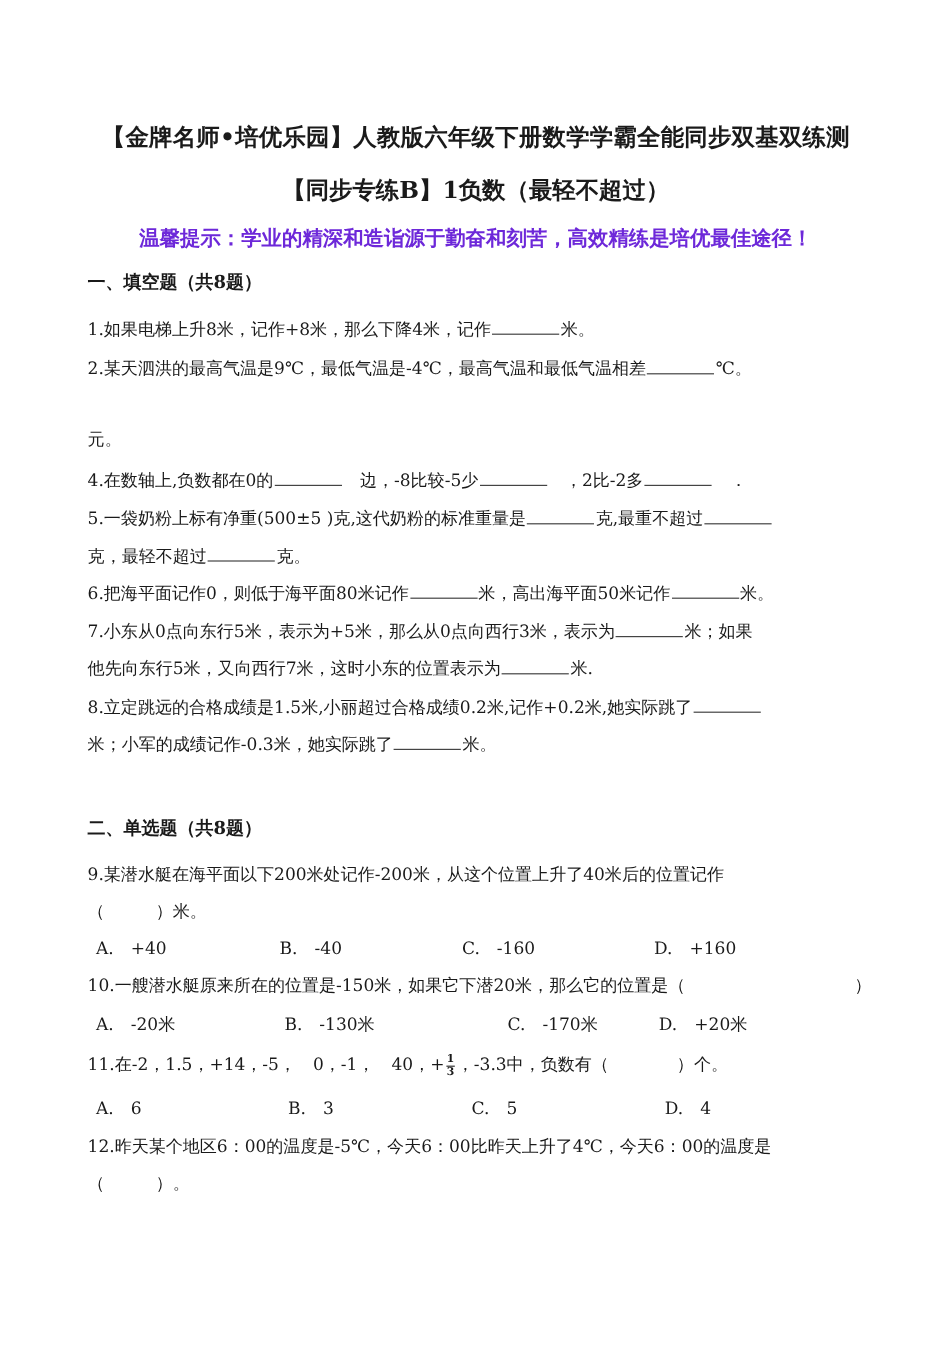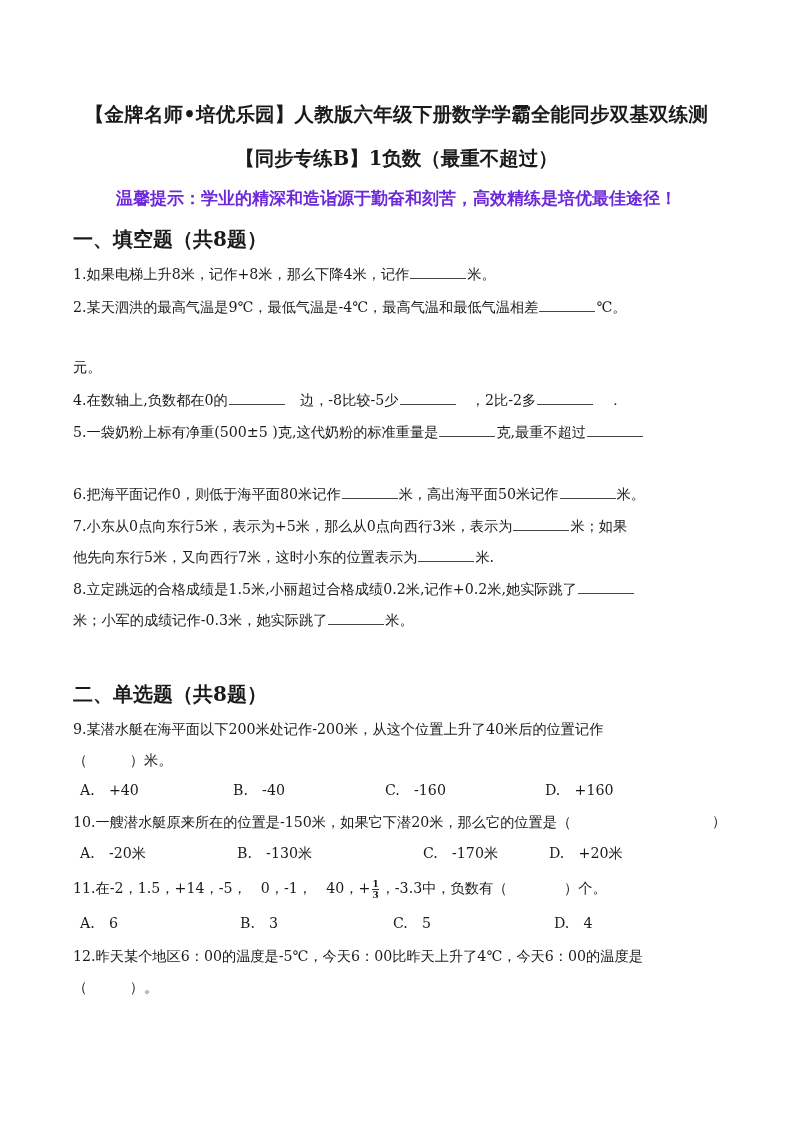--- a/index.html
+++ b/index.html
@@ -5,34 +5,34 @@
   html, body { margin: 0; padding: 0; background: #ffffff; }
   body { width: 793px; height: 1122px; position: relative; overflow: hidden;
          font-family: "DejaVu Serif", "Liberation Serif", serif; color: #1a1a1a; }
   .page { position: absolute; left: 0; top: 0; width: 793px; height: 900px; }
   .title1 { position: absolute; left: 0; width: 793px; top: 101px; text-align: center;
             font-size: 19.5px; font-weight: bold; letter-spacing: 0.2px; }
   .title2 { position: absolute; left: 0; width: 793px; top: 145px; text-align: center;
             font-size: 19.5px; font-weight: bold; }
   .tip { position: absolute; left: 0; width: 793px; top: 187px; text-align: center;
          font-size: 17px; font-weight: bold; color: #6d28d9; }
-  .section { position: absolute; left: 73px; font-size: 20px; font-weight: bold; }
+  .section { position: absolute; left: 73px; font-size: 15px; font-weight: bold; }
   .line { position: absolute; left: 73px; font-size: 14.2px; white-space: nowrap; line-height: 20px; }
   .blank { display: inline-block; width: 56px; border-bottom: 1px solid #444; height: 14px; vertical-align: baseline; margin: 0 1px; }
   .opt { position: absolute; font-size: 14.2px; white-space: nowrap; }
   .frac { display: inline-block; vertical-align: middle; text-align: center; font-size: 9px; line-height: 10px; font-weight: bold; margin: 0 2px; }
   .frac span { display: block; }
   .frac .num { border-bottom: 1px solid #333; }
 </style>
 </head>
 <body>
 
 <div class="page">
   <div class="title1">【金牌名师•培优乐园】人教版六年级下册数学学霸全能同步双基双练测</div>
-  <div class="title2">【同步专练B】1负数（最重不超过）</div>
+  <div class="title2">【同步专练B】1负数（最轻不超过）</div>
   <div class="tip">温馨提示：学业的精深和造诣源于勤奋和刻苦，高效精练是培优最佳途径！</div>
 
   <div class="section" style="top:226px;">一、填空题（共8题）</div>
 
   <div class="line" style="top:264px;">
     <span>1.如果电梯上升8米，记作+8米，那么下降4米，记作</span><span class="blank"></span><span>米。</span>
   </div>
 
   <div class="line" style="top:297px;">
     <span>2.某天泗洪的最高气温是9℃，最低气温是-4℃，最高气温和最低气温相差</span><span class="blank"></span><span>℃。</span>
@@ -41,20 +41,23 @@
   <div class="line" style="top:357px;">
     <span>元。</span>
   </div>
 
   <div class="line" style="top:390px;">
     <span>4.在数轴上,负数都在0的</span><span class="blank"></span>　<span>边，-8比较-5少</span><span class="blank"></span>　<span>，2比-2多</span><span class="blank"></span>　<span>．</span>
   </div>
 
   <div class="line" style="top:422px;">
     <span>5.一袋奶粉上标有净重(500±5 )克,这代奶粉的标准重量是</span><span class="blank"></span><span>克,最重不超过</span><span class="blank"></span>
+  </div>
+  <div class="line" style="top:453px;">
+    <span>克，最轻不超过</span><span class="blank"></span><span>克。</span>
   </div>
 
   <div class="line" style="top:484px;">
     <span>6.把海平面记作0，则低于海平面80米记作</span><span class="blank"></span><span>米，高出海平面50米记作</span><span class="blank"></span><span>米。</span>
   </div>
 
   <div class="line" style="top:516px;">
     <span>7.小东从0点向东行5米，表示为+5米，那么从0点向西行3米，表示为</span><span class="blank"></span><span>米；如果</span>
   </div>
   <div class="line" style="top:547px;">

